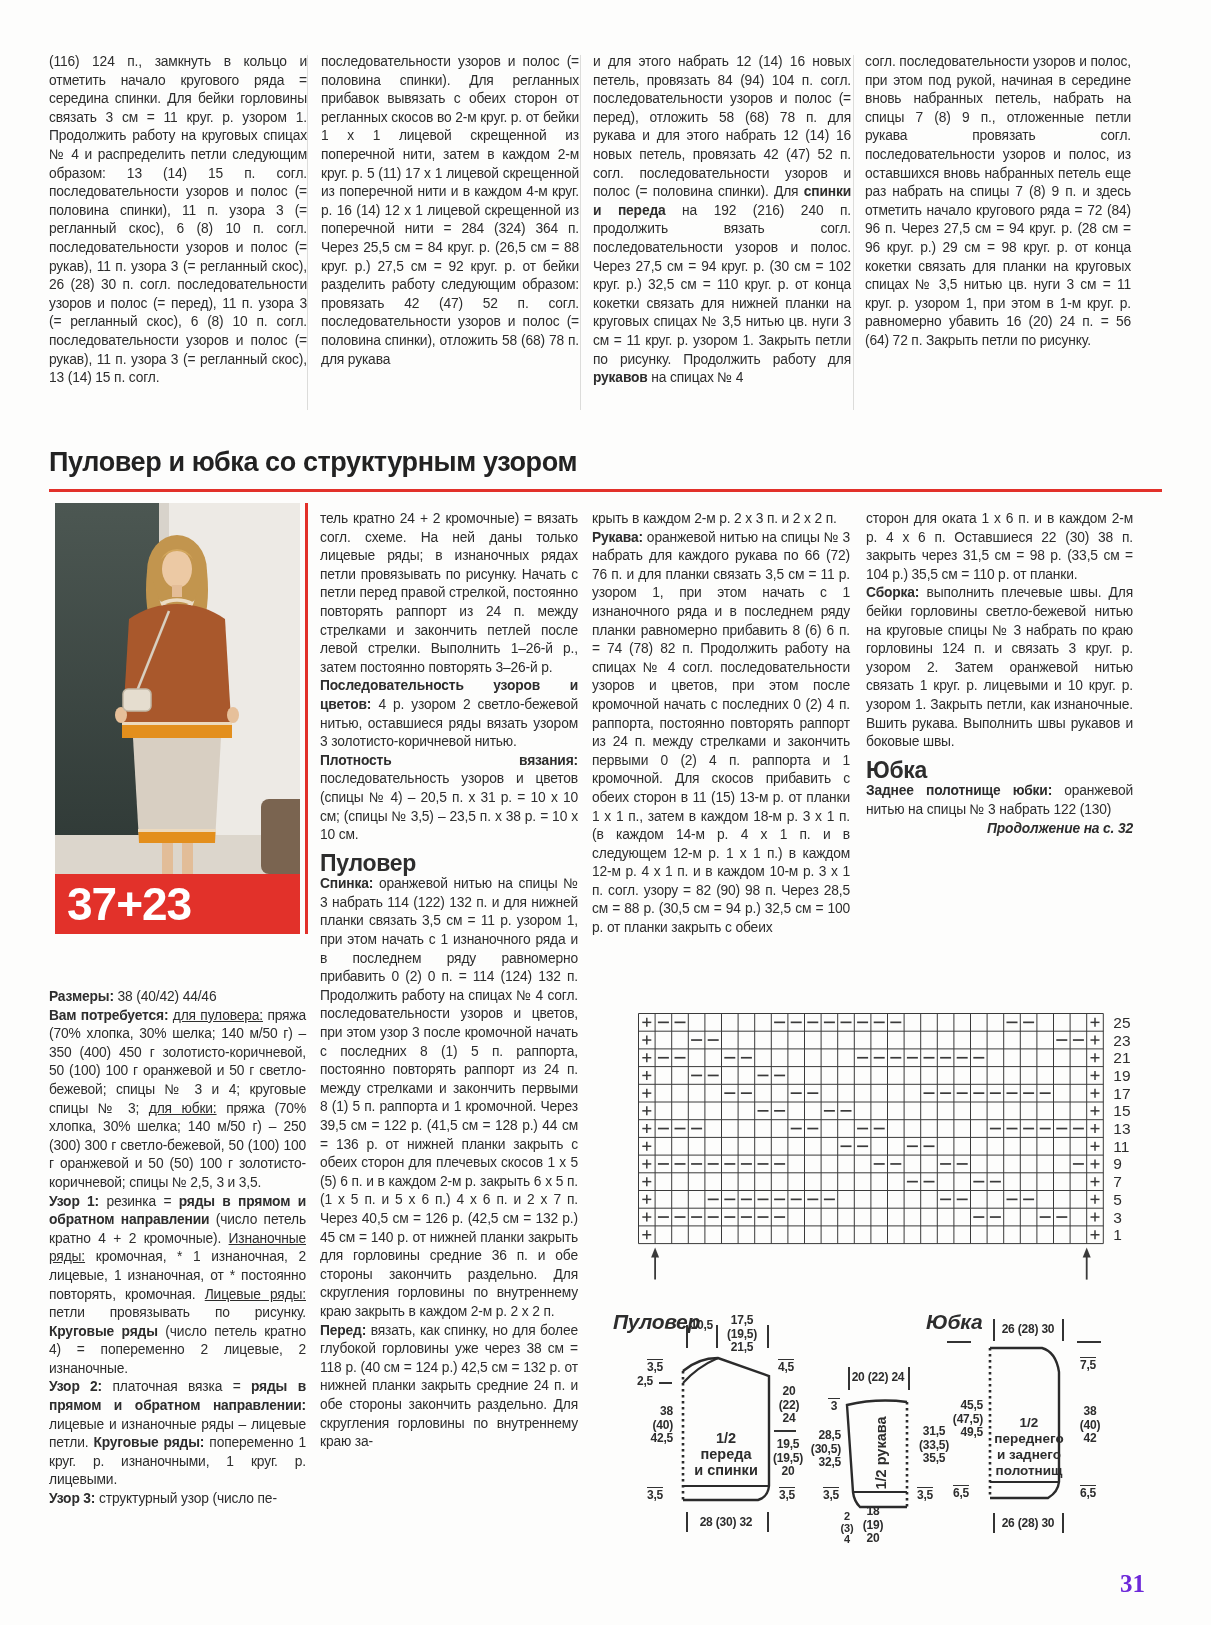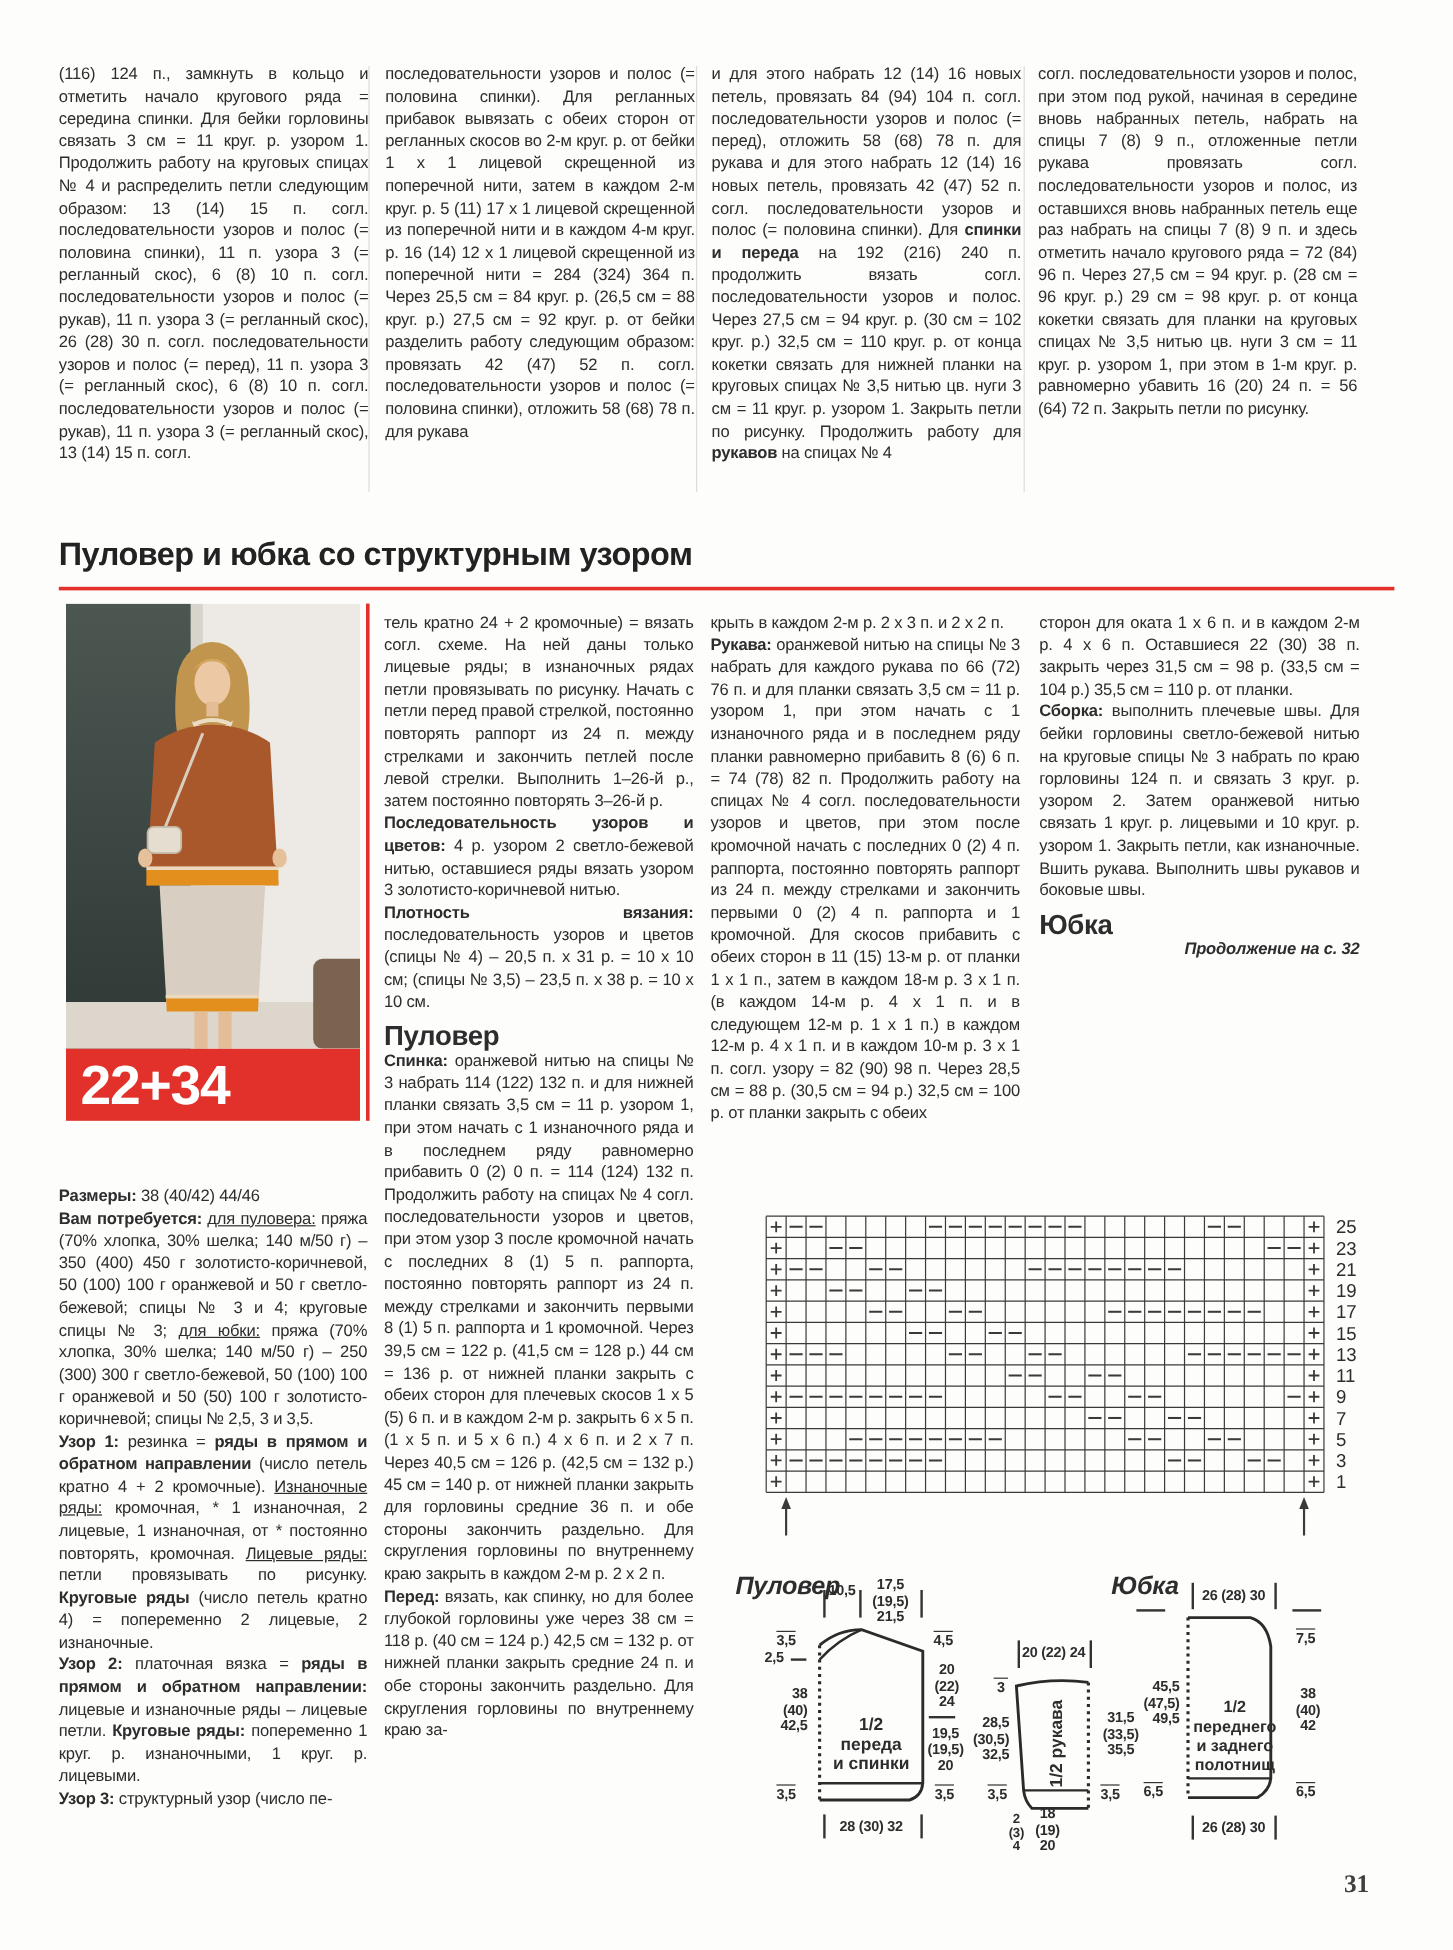--- a/index.html
+++ b/index.html
@@ -20,21 +20,21 @@
   .legend-item{display:flex;align-items:center;margin:2px 0;height:18px;}
   .sym-box{width:14px;height:14px;border:1.4px solid #333;display:inline-flex;align-items:center;justify-content:center;font-size:12px;font-weight:700;line-height:12px;flex:0 0 auto;}
   .legend-label{font-style:italic;font-size:13.5px;margin-left:7px;}
   .schema-title,.diag-heading{font-size:21px;font-weight:700;font-style:italic;letter-spacing:-0.3px;}
   .rownum{font-family:"Liberation Sans",sans-serif;font-size:15.5px;fill:#2d2d2d;}
   .meas{position:absolute;font-size:12px;font-weight:700;line-height:13.5px;white-space:pre-line;letter-spacing:-0.2px;}
   .ol{border-top:1.5px solid #333;padding-top:1px;}
   .tick{position:absolute;width:1.5px;background:#333;}
   .hline{position:absolute;height:1.5px;background:#333;}
   .piece-label{position:absolute;font-weight:700;font-size:14.5px;line-height:16px;text-align:center;white-space:pre-line;}
-  .pgnum{font-family:"Liberation Serif",serif;font-weight:700;font-size:21px;color:#404040;}
+  .pgnum{font-family:"Liberation Serif",serif;font-weight:700;font-size:25px;color:#6d28d9;margin-top:12px;}
 </style>
 </head>
 <body>
 
 <div class="abs" style="left:49px;top:53px;">
   <div style="display:flex;gap:14px;">
     <div class="col">
         <p><span>(116) 124 п., замкнуть в кольцо и отметить начало кругового ряда = середина спинки. Для бейки горловины связать 3 см = 11 круг. р. узором 1. Продолжить работу на круговых спицах № 4 и распределить петли следующим образом: 13 (14) 15 п. согл. последовательности узоров и полос (= половина спинки), 11 п. узора 3 (= регланный скос), 6 (8) 10 п. согл. последовательности узоров и полос (= рукав), 11 п. узора 3 (= регланный скос), 26 (28) 30 п. согл. последовательности узоров и полос (= перед), 11 п. узора 3 (= регланный скос), 6 (8) 10 п. согл. последовательности узоров и полос (= рукав), 11 п. узора 3 (= регланный скос), 13 (14) 15 п. согл.</span></p>
       </div>
     <div class="col">
@@ -84,21 +84,21 @@
       <path d="M -38.5,291 L 38.5,291 L 38,302 L -38,302 Z" fill="#e38f1d"></path>
       <ellipse cx="-56" cy="174" rx="6" ry="8" fill="#e6c09a"></ellipse>
       <ellipse cx="56" cy="174" rx="6" ry="8" fill="#e6c09a"></ellipse>
       <path d="M -40,150 L -8,70" stroke="#d8cfc0" stroke-width="2.5" fill="none"></path>
       <rect x="-54" y="148" width="28" height="22" rx="5" fill="#e5ddcf" stroke="#c2b7a4" stroke-width="1.5"></rect>
       <rect x="-15" y="302" width="11" height="70" fill="#e2bd98"></rect>
       <rect x="5" y="302" width="11" height="70" fill="#e2bd98"></rect>
     </g>
   </svg>
 </div>
-<div class="abs badge" style="left:55px;top:874px;width:233px;height:60px;">22+34</div>
+<div class="abs badge" style="left:55px;top:874px;width:233px;height:60px;">37+23</div>
 <div class="abs red-rule" style="left:305px;top:503px;width:3px;height:431px;"></div>
 
 <div class="abs col" style="left:49px;top:988px;width:257px;">
   <p><span class="b">Размеры:</span><span> 38 (40/42) 44/46</span></p>
   <p><span class="b">Вам потребуется:</span><span> </span><span class="u">для пуловера:</span><span> пряжа (70% хлопка, 30% шелка; 140 м/50 г) – 350 (400) 450 г золотисто-коричневой, 50 (100) 100 г оранжевой и 50 г светло-бежевой; спицы № 3 и 4; круговые спицы № 3; </span><span class="u">для юбки:</span><span> пряжа (70% хлопка, 30% шелка; 140 м/50 г) – 250 (300) 300 г светло-бежевой, 50 (100) 100 г оранжевой и 50 (50) 100 г золотисто-коричневой; спицы № 2,5, 3 и 3,5.</span></p>
   <p><span class="b">Узор 1:</span><span> резинка = </span><span class="b">ряды в прямом и обратном направлении</span><span> (число петель кратно 4 + 2 кромочные). </span><span class="u">Изнаночные ряды:</span><span> кромочная, * 1 изнаночная, 2 лицевые, 1 изнаночная, от * постоянно повторять, кромочная. </span><span class="u">Лицевые ряды:</span><span> петли провязывать по рисунку. </span><span class="b">Круговые ряды</span><span> (число петель кратно 4) = попеременно 2 лицевые, 2 изнаночные.</span></p>
   <p><span class="b">Узор 2:</span><span> платочная вязка = </span><span class="b">ряды в прямом и обратном направлении:</span><span> лицевые и изнаночные ряды – лицевые петли. </span><span class="b">Круговые ряды:</span><span> попеременно 1 круг. р. изнаночными, 1 круг. р. лицевыми.</span></p>
   <p><span class="b">Узор 3:</span><span> структурный узор (число пе-</span></p>
 </div>
 
@@ -113,20 +113,21 @@
 
 <div class="abs col" style="left:592px;top:510px;">
   <p><span>крыть в каждом 2-м р. 2 х 3 п. и 2 х 2 п.</span></p>
   <p><span class="b">Рукава:</span><span> оранжевой нитью на спицы № 3 набрать для каждого рукава по 66 (72) 76 п. и для планки связать 3,5 см = 11 р. узором 1, при этом начать с 1 изнаночного ряда и в последнем ряду планки равномерно прибавить 8 (6) 6 п. = 74 (78) 82 п. Продолжить работу на спицах № 4 согл. последовательности узоров и цветов, при этом после кромочной начать с последних 0 (2) 4 п. раппорта, постоянно повторять раппорт из 24 п. между стрелками и закончить первыми 0 (2) 4 п. раппорта и 1 кромочной. Для скосов прибавить с обеих сторон в 11 (15) 13-м р. от планки 1 х 1 п., затем в каждом 18-м р. 3 х 1 п. (в каждом 14-м р. 4 х 1 п. и в следующем 12-м р. 1 х 1 п.) в каждом 12-м р. 4 х 1 п. и в каждом 10-м р. 3 х 1 п. согл. узору = 82 (90) 98 п. Через 28,5 см = 88 р. (30,5 см = 94 р.) 32,5 см = 100 р. от планки закрыть с обеих</span></p>
 </div>
 
 <div class="abs col" style="left:866px;top:510px;width:267px;">
   <p><span>сторон для оката 1 х 6 п. и в каждом 2-м р. 4 х 6 п. Оставшиеся 22 (30) 38 п. закрыть через 31,5 см = 98 р. (33,5 см = 104 р.) 35,5 см = 110 р. от планки.</span></p>
   <p><span class="b">Сборка:</span><span> выполнить плечевые швы. Для бейки горловины светло-бежевой нитью на круговые спицы № 3 набрать по краю горловины 124 п. и связать 3 круг. р. узором 2. Затем оранжевой нитью связать 1 круг. р. лицевыми и 10 круг. р. узором 1. Закрыть петли, как изнаночные. Вшить рукава. Выполнить швы рукавов и боковые швы.</span></p>
   <p class="h-section">Юбка</p>
+  <p><span class="b">Заднее полотнище юбки:</span><span> оранжевой нитью на спицы № 3 набрать 122 (130)</span></p>
   <p class="note-cont">Продолжение на с. 32</p>
 
 </div>
 
 <div class="abs" style="left:637px;top:1008px;">
   <svg id="schema-grid" width="512" height="272" viewBox="0 0 512 272" style="margin-top:4px;">
       <line x1="1.5" y1="1.5" x2="1.5" y2="231.6" stroke="#3a3a3a" stroke-width="1"></line>
       <line x1="18.1" y1="1.5" x2="18.1" y2="231.6" stroke="#3a3a3a" stroke-width="1"></line>
       <line x1="34.7" y1="1.5" x2="34.7" y2="231.6" stroke="#3a3a3a" stroke-width="1"></line>
       <line x1="51.300000000000004" y1="1.5" x2="51.300000000000004" y2="231.6" stroke="#3a3a3a" stroke-width="1"></line>

